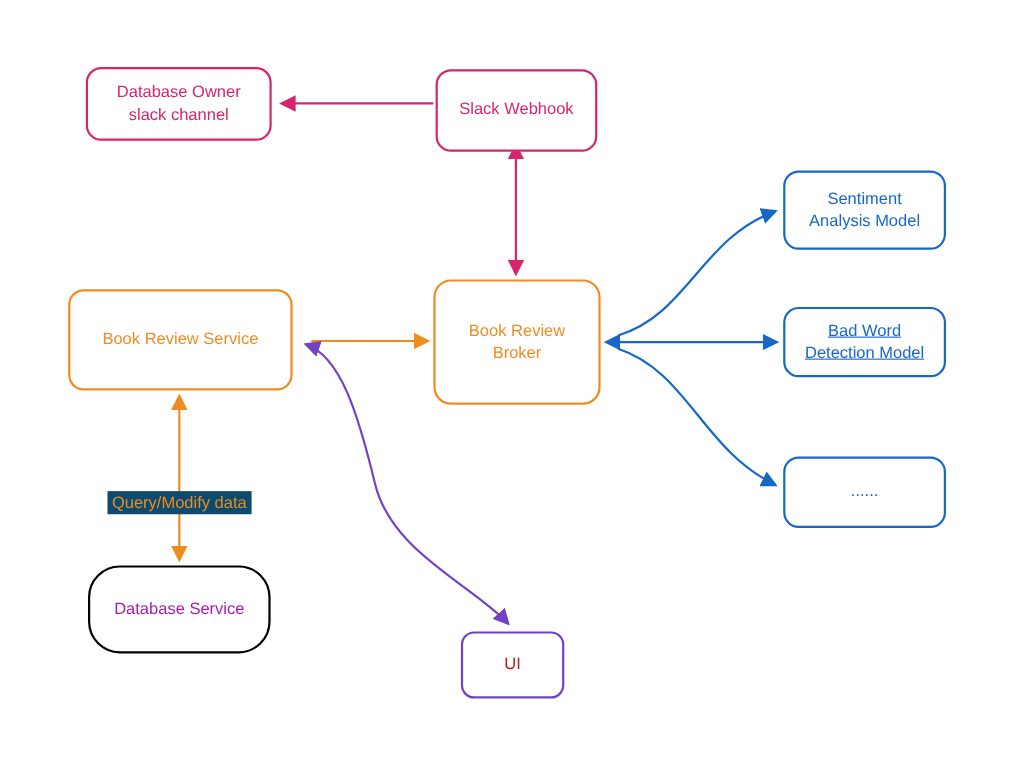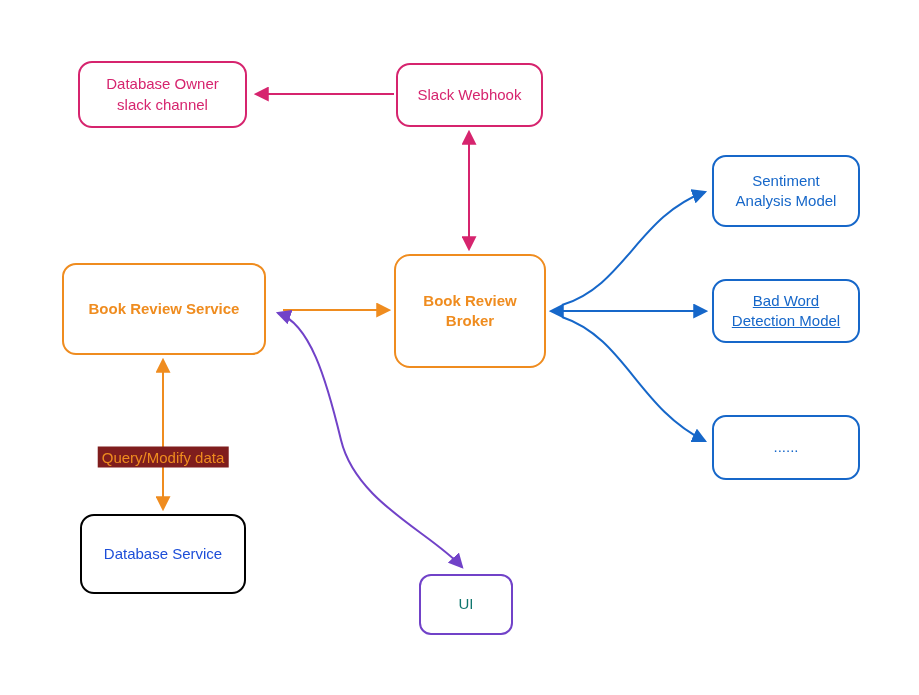--- a/index.html
+++ b/index.html
@@ -25,40 +25,40 @@
     align-items: center;
     justify-content: center;
     text-align: center;
     font-size: 15px;
     line-height: 1.35;
     box-sizing: border-box;
     padding: 4px 6px;
   }
   .node span { white-space: pre-line; }
   .pink   { border-color: #d6246e; color: #d6246e; }
-  .orange { border-color: #ef8c1f; color: #ef8c1f; font-weight: bold; }
+  .orange { border-color: #ef8c1f; color: #ef8c1f; }
   .blue   { border-color: #1667c9; color: #1667c9; }
-  .purple { border-color: #7142c8; color: #0f766e; }
-  .black  { border-color: #000000; color: #1d4ed8; }
+  .purple { border-color: #7142c8; color: #b91c1c; }
+  .black  { border-color: #000000; color: #a21caf; border-radius: 29px; }
 
   #n-bookstore-owner { left: 78px;  top: 61px;  width: 169px; height: 67px; }
-  #n-slack-webhook   { left: 396px; top: 63px;  width: 147px; height: 64px; text-align: right; }
+  #n-slack-webhook   { left: 396px; top: 63px;  width: 147px; height: 75px; text-align: right; }
   #n-review-service  { left: 62px;  top: 263px; width: 204px; height: 92px; }
   #n-review-broker   { left: 394px; top: 254px; width: 152px; height: 114px; border-radius: 16px; align-items: center; }
   #n-sentiment       { left: 712px; top: 155px; width: 148px; height: 72px; }
   #n-badword         { left: 712px; top: 279px; width: 148px; height: 64px; text-decoration: underline; }
   #n-more            { left: 712px; top: 415px; width: 148px; height: 65px; }
   #n-database        { left: 80px;  top: 514px; width: 166px; height: 80px; }
   #n-ui              { left: 419px; top: 574px; width: 94px;  height: 61px; border-radius: 12px; }
 
   .edge-label {
     position: absolute;
     left: 163px; top: 457px;
     transform: translate(-50%, -50%);
-    background: #7f1d1d;
+    background: #0c4a6e;
     color: #ef8c1f;
     font-size: 15px;
     padding: 2px 4px;
     white-space: nowrap;
   }
 </style>
 </head>
 <body>
 
 <svg class="edges" width="919" height="695" viewBox="0 0 919 695" xmlns="http://www.w3.org/2000/svg">

